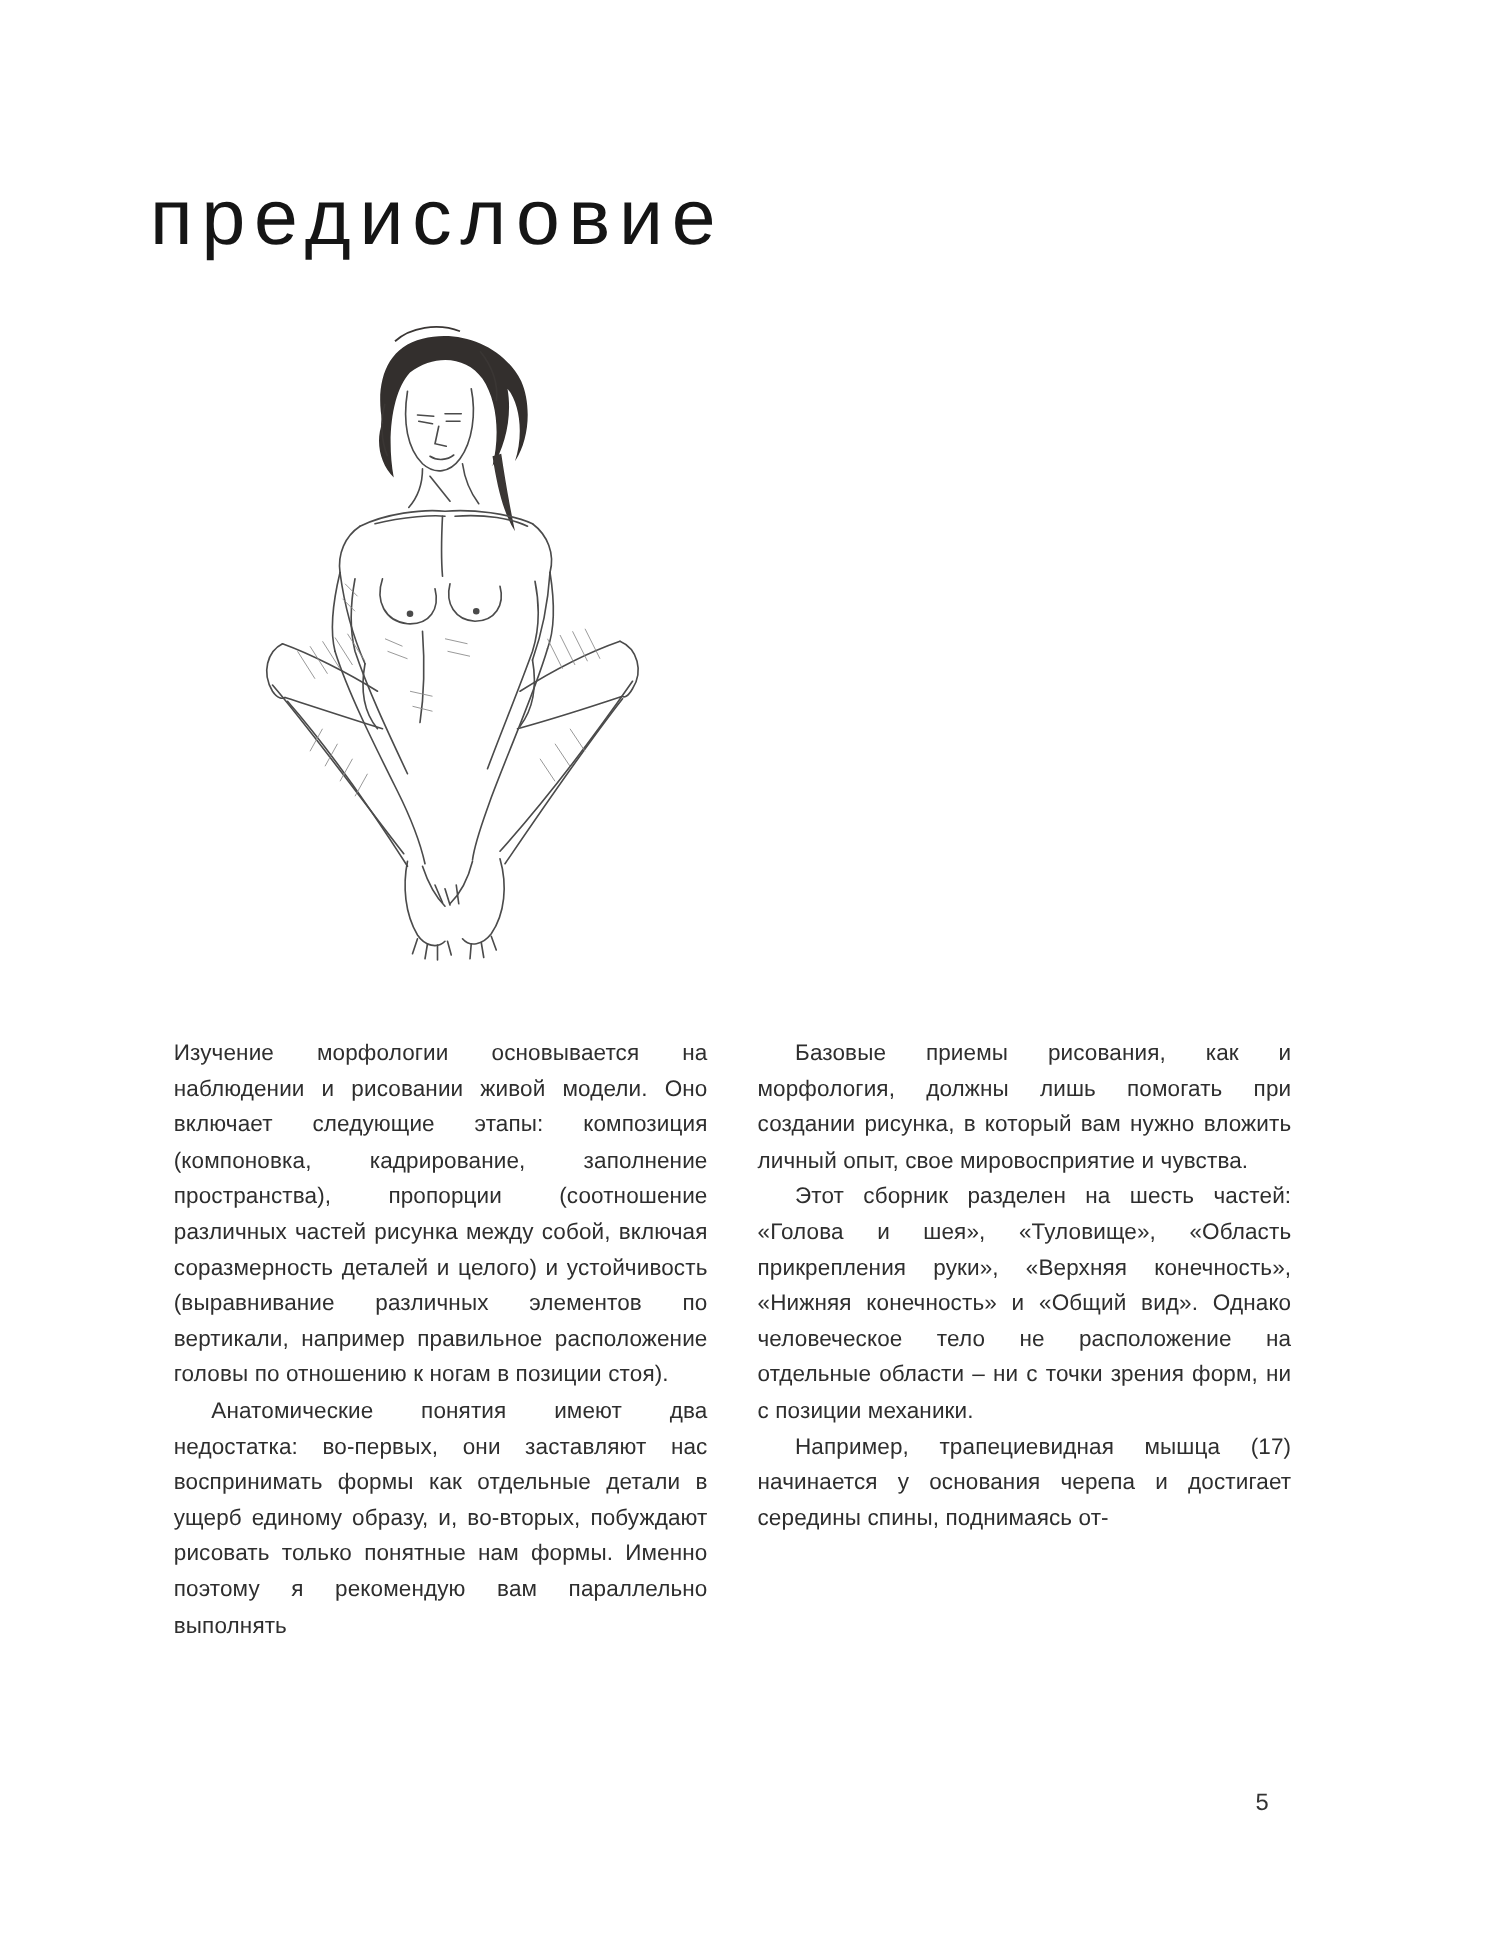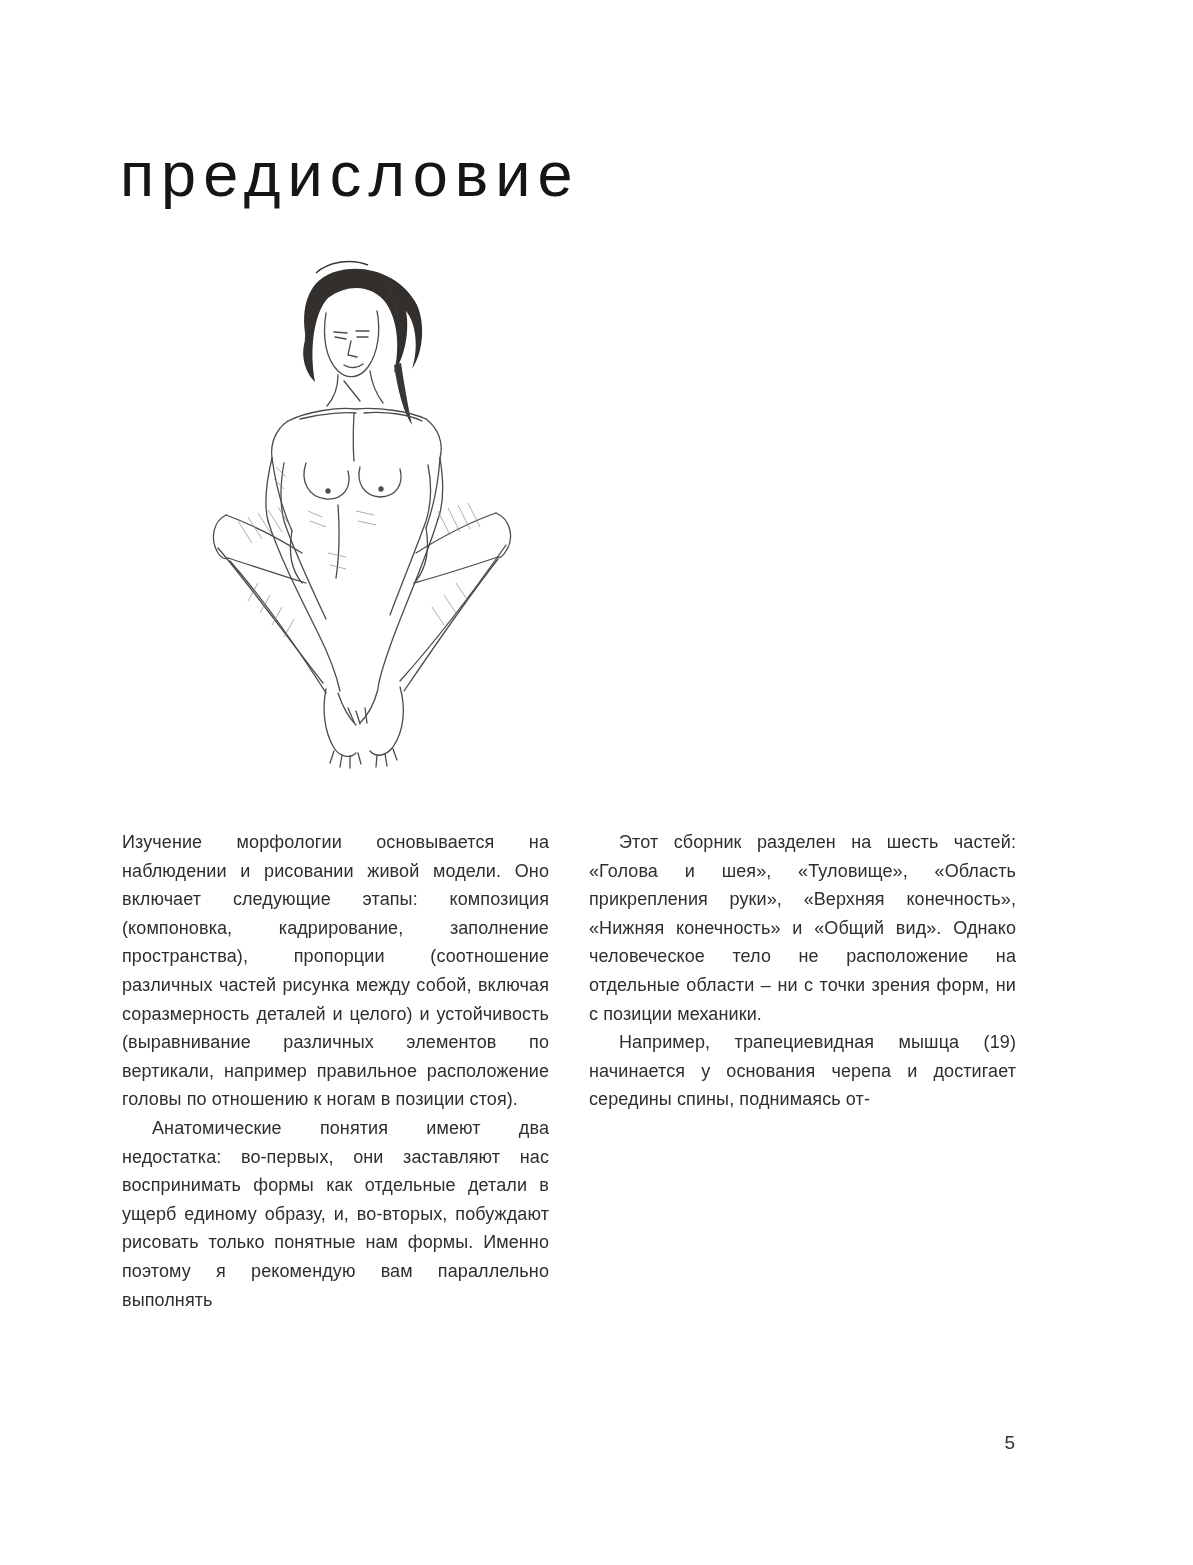--- a/index.html
+++ b/index.html
@@ -30,21 +30,21 @@
   }
   .figure-wrap {
     position: absolute;
     left: 188px;
     top: 252px;
     width: 350px;
     height: 552px;
   }
   .columns {
     position: absolute;
-    left: 122px;
+    left: 139px;
     top: 828px;
     width: 894px;
     display: flex;
     gap: 40px;
   }
   .col {
     width: 427px;
     flex: 0 0 427px;
   }
   .col p {
@@ -157,20 +157,21 @@
       </g>
     </svg>
   </div>
 
   <div class="columns">
     <div class="col">
       <p>Изучение морфологии основывается на наблюдении и рисовании живой модели. Оно включает следующие этапы: композиция (компоновка, кадрирование, заполнение пространства), пропорции (соотношение различных частей рисунка между собой, включая соразмерность деталей и целого) и устойчивость (выравнивание различных элементов по вертикали, например правильное расположение головы по отношению к ногам в позиции стоя).</p>
       <p class="indent">Анатомические понятия имеют два недостатка: во-первых, они заставляют нас воспринимать формы как отдельные детали в ущерб единому образу, и, во-вторых, побуждают рисовать только понятные нам формы. Именно поэтому я рекомендую вам параллельно выполнять</p>
     </div>
     <div class="col">
+      <p class="indent">Базовые приемы рисования, как и морфология, должны лишь помогать при создании рисунка, в который вам нужно вложить личный опыт, свое мировосприятие и чувства.</p>
       <p class="indent">Этот сборник разделен на шесть частей: «Голова и шея», «Туловище», «Область прикрепления руки», «Верхняя конечность», «Нижняя конечность» и «Общий вид». Однако человеческое тело не расположение на отдельные области – ни с точки зрения форм, ни с позиции механики.</p>
-      <p class="indent">Например, трапециевидная мышца (19) начинается у основания черепа и достигает середины спины, поднимаясь от-</p>
+      <p class="indent">Например, трапециевидная мышца (17) начинается у основания черепа и достигает середины спины, поднимаясь от-</p>
     </div>
   </div>
 
   <div class="page-number">5</div>
 
 </div>
 
 </body></html>

